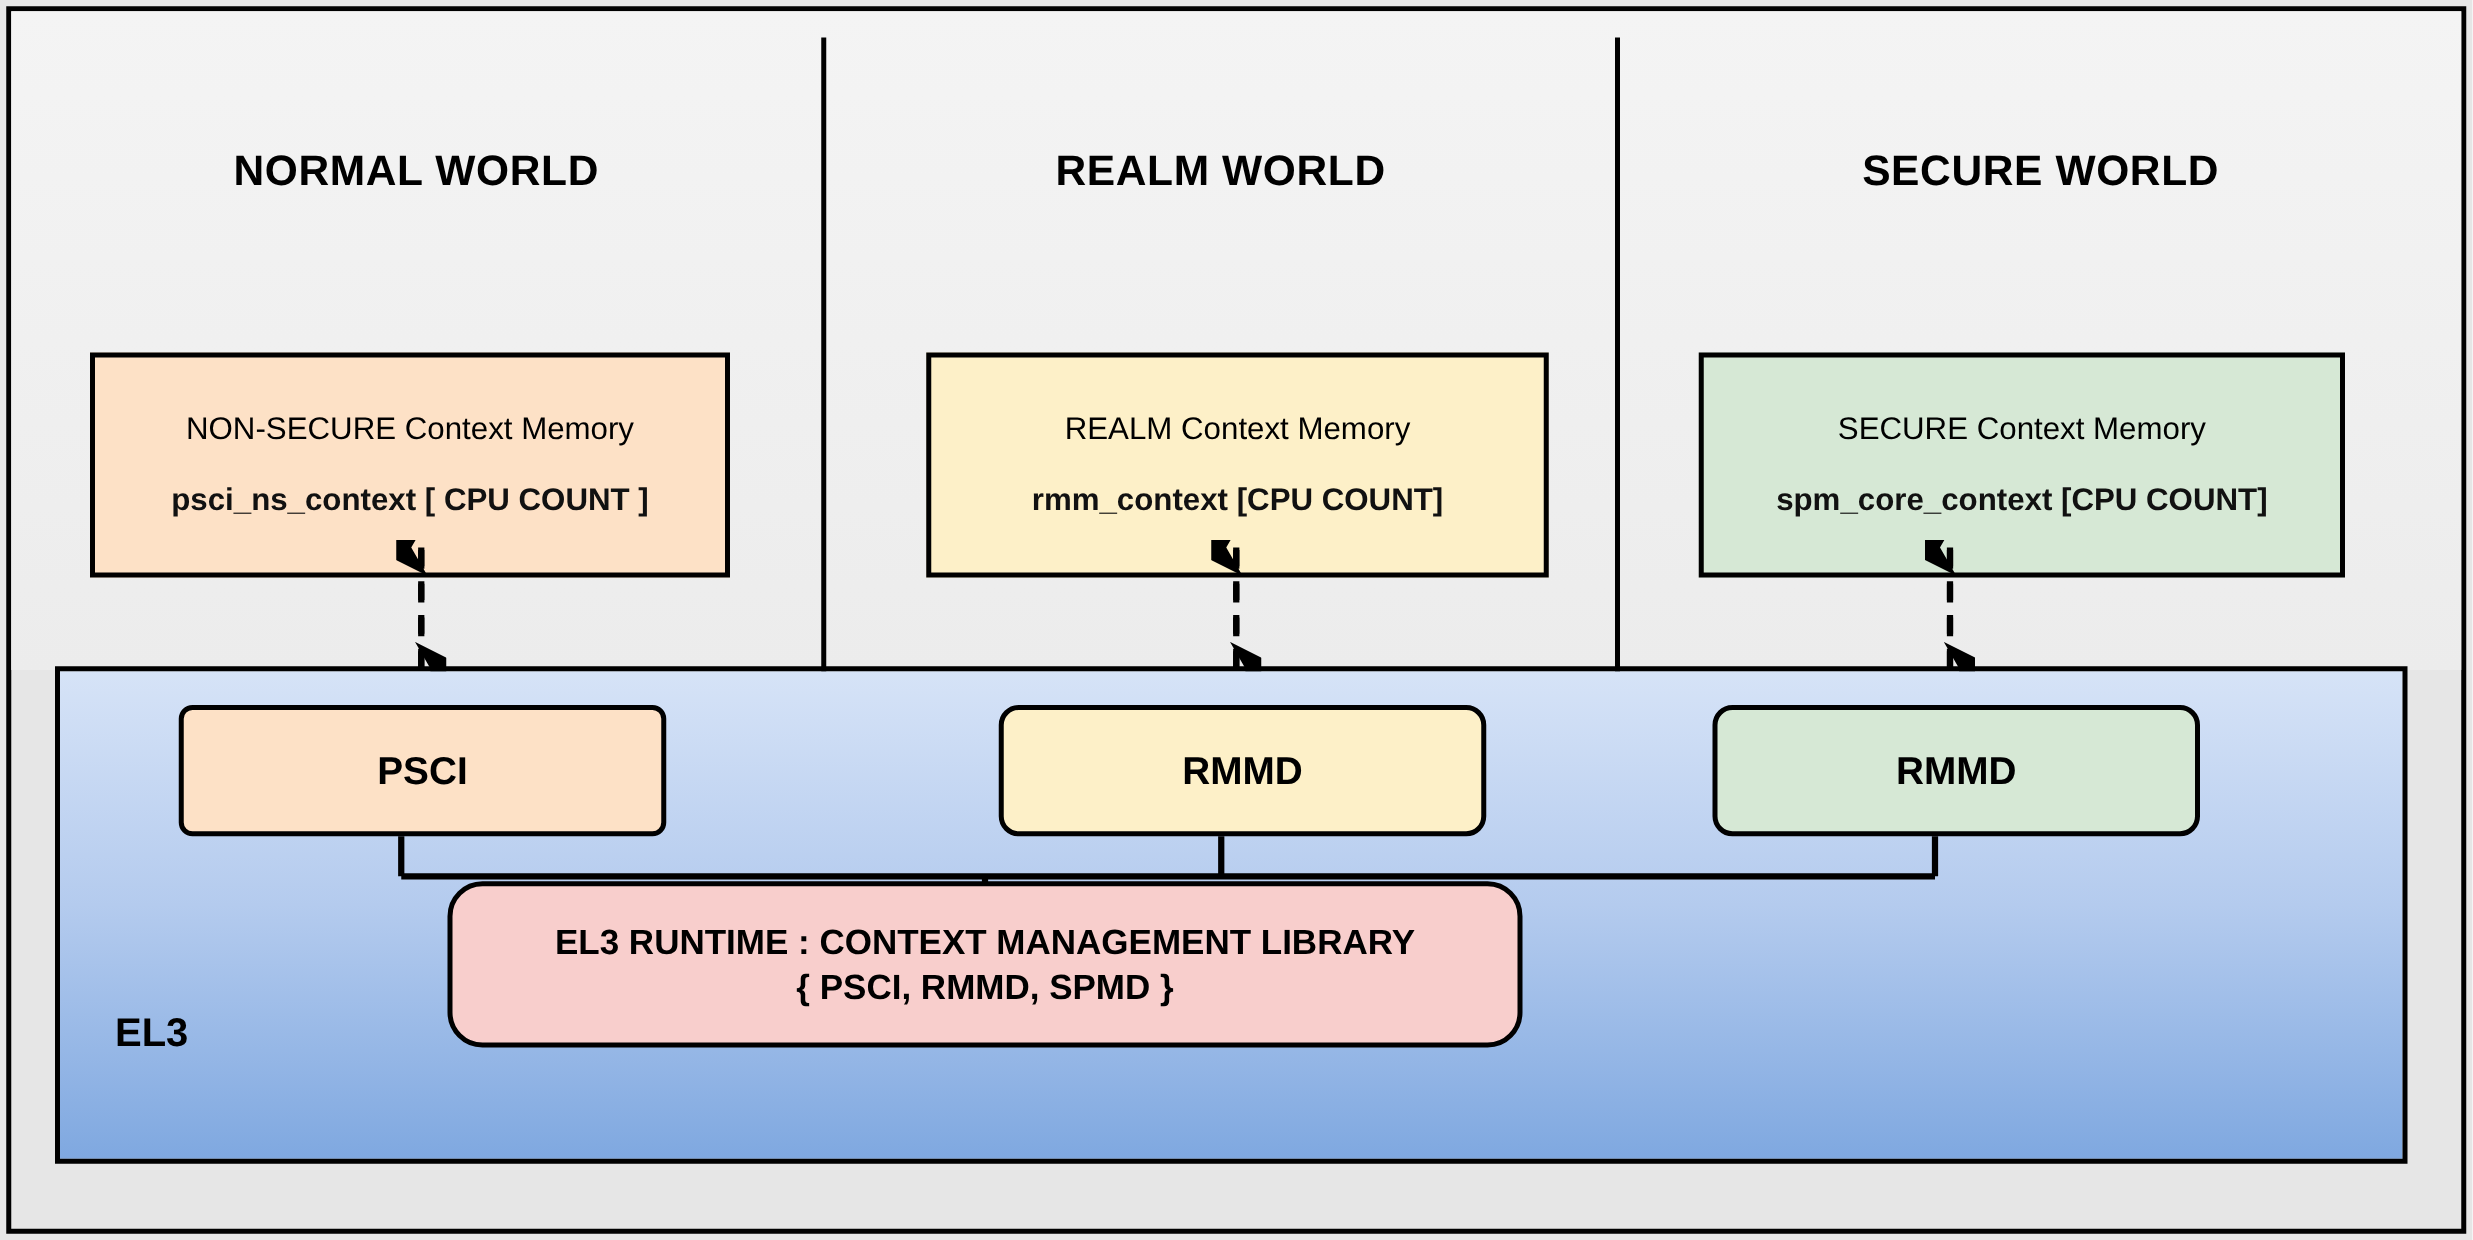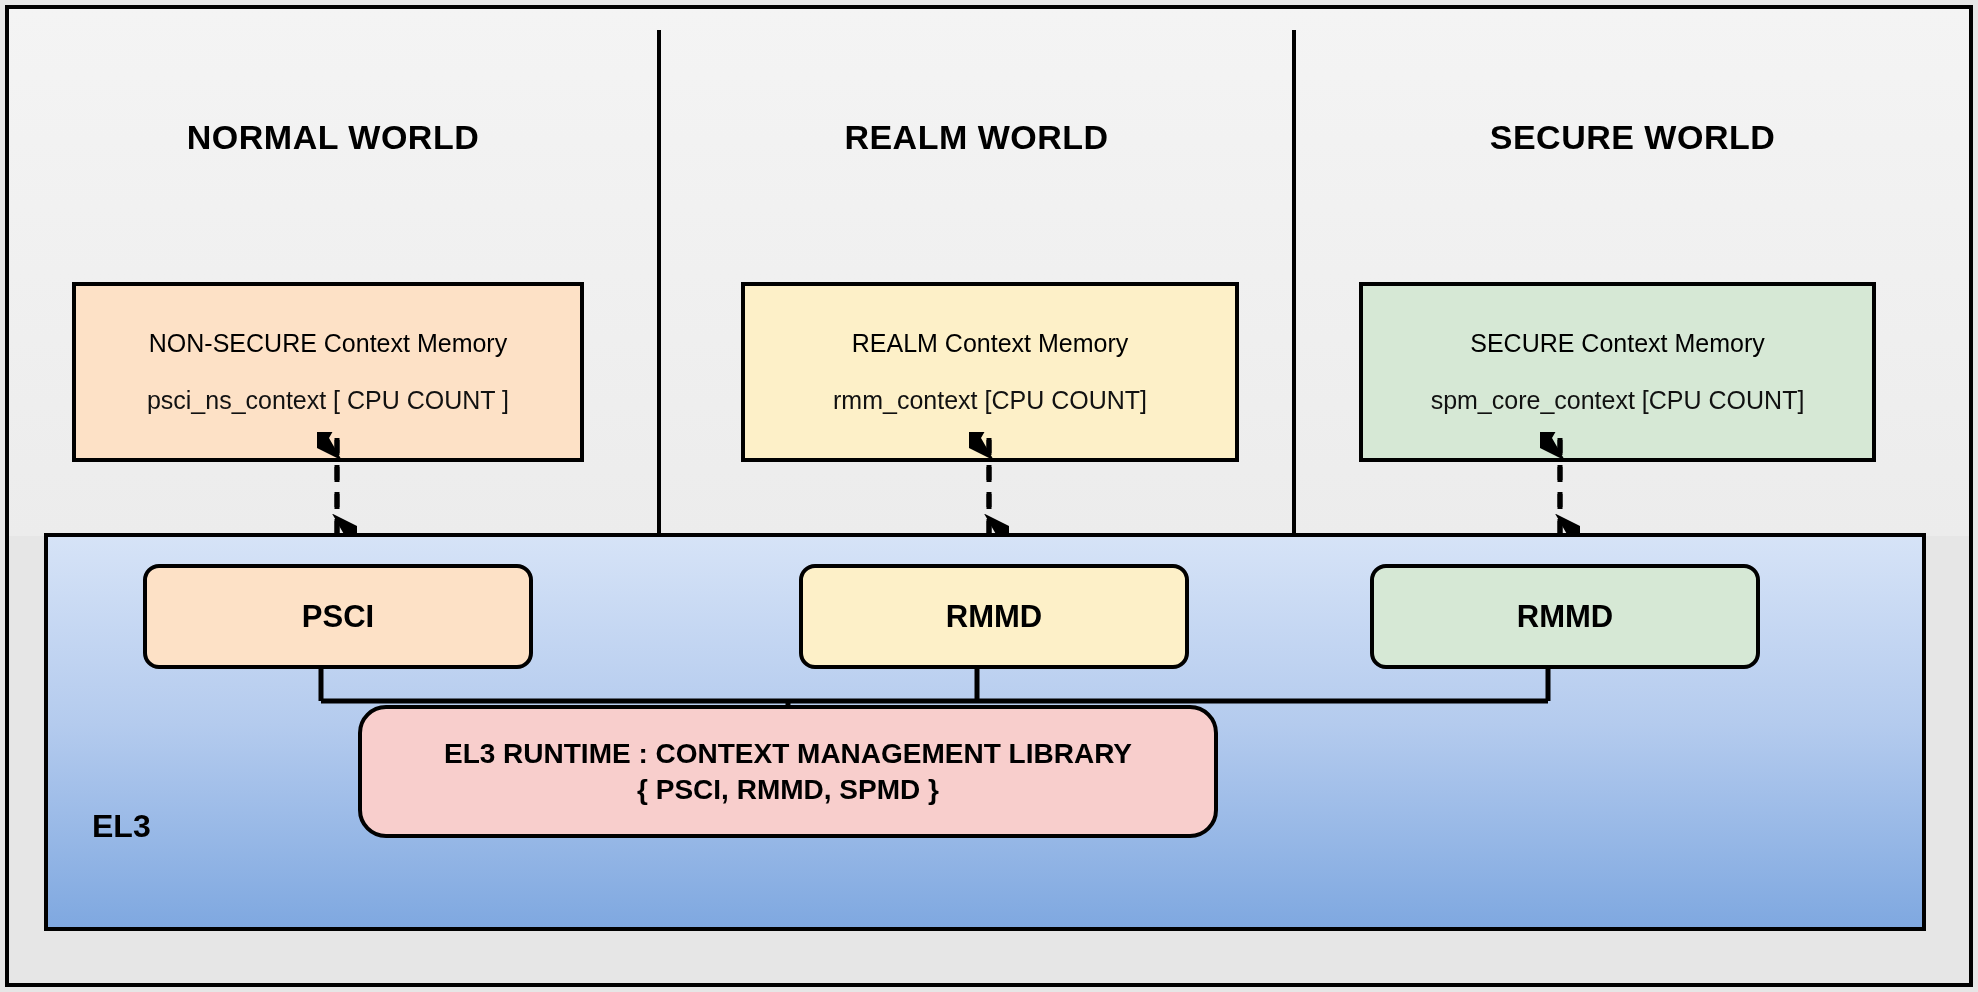--- a/index.html
+++ b/index.html
@@ -83,21 +83,21 @@
   .ctx-title {
     font-size: 25px;
     font-weight: normal;
     color: #000000;
     margin-bottom: 28px;
     text-align: center;
     white-space: nowrap;
   }
   .ctx-sub {
     font-size: 25px;
-    font-weight: normal;
+    font-weight: bold;
     color: #111111;
     text-align: center;
     white-space: nowrap;
   }
 
   
   .dash-arrow {
     position: absolute;
     top: 432px;
     width: 40px;
@@ -135,21 +135,21 @@
     border: 4px solid #000000;
     border-radius: 16px;
     box-sizing: border-box;
     display: flex;
     align-items: center;
     justify-content: center;
     font-size: 31px;
     font-weight: bold;
     color: #000000;
   }
-  .pill.psci { left: 95px;  width: 390px; background: #fde1c6; }
+  .pill.psci { left: 95px;  width: 390px; background: #fde1c6; border-radius: 11px; }
   .pill.rmmd { left: 751px; width: 390px; background: #fdf0c8; }
   .pill.spmd { left: 1322px;width: 390px; background: #d6e8d5; }
 
   
   .connectors {
     position: absolute;
     left: 0;
     top: 0;
     width: 100%;
     height: 100%;

